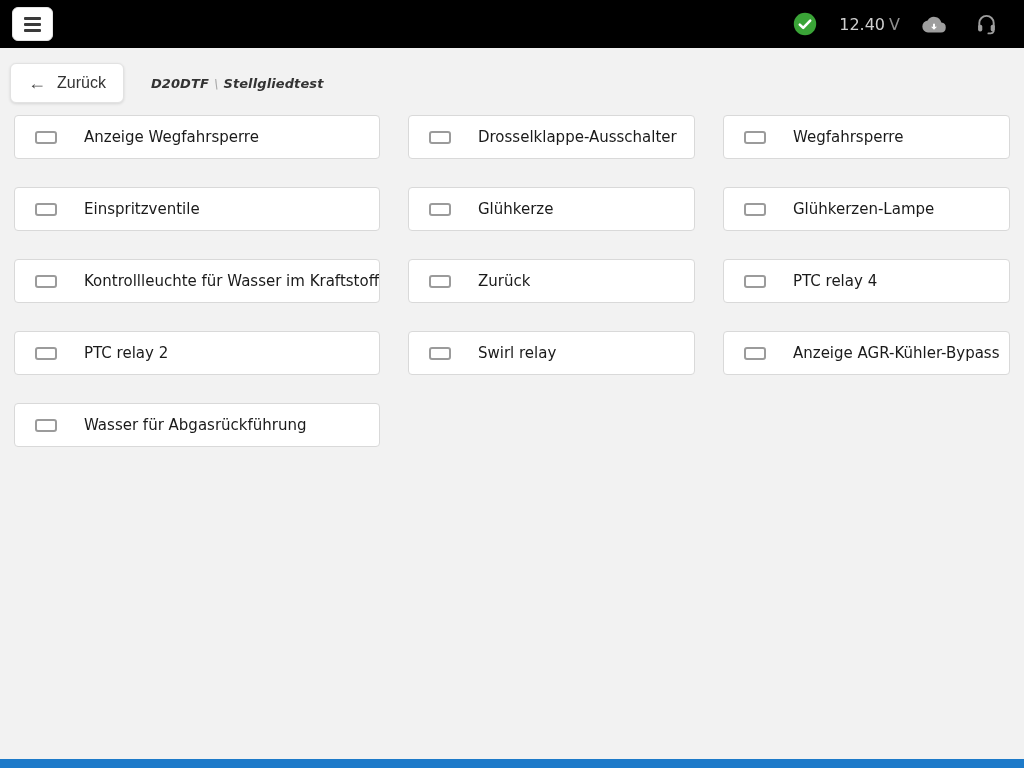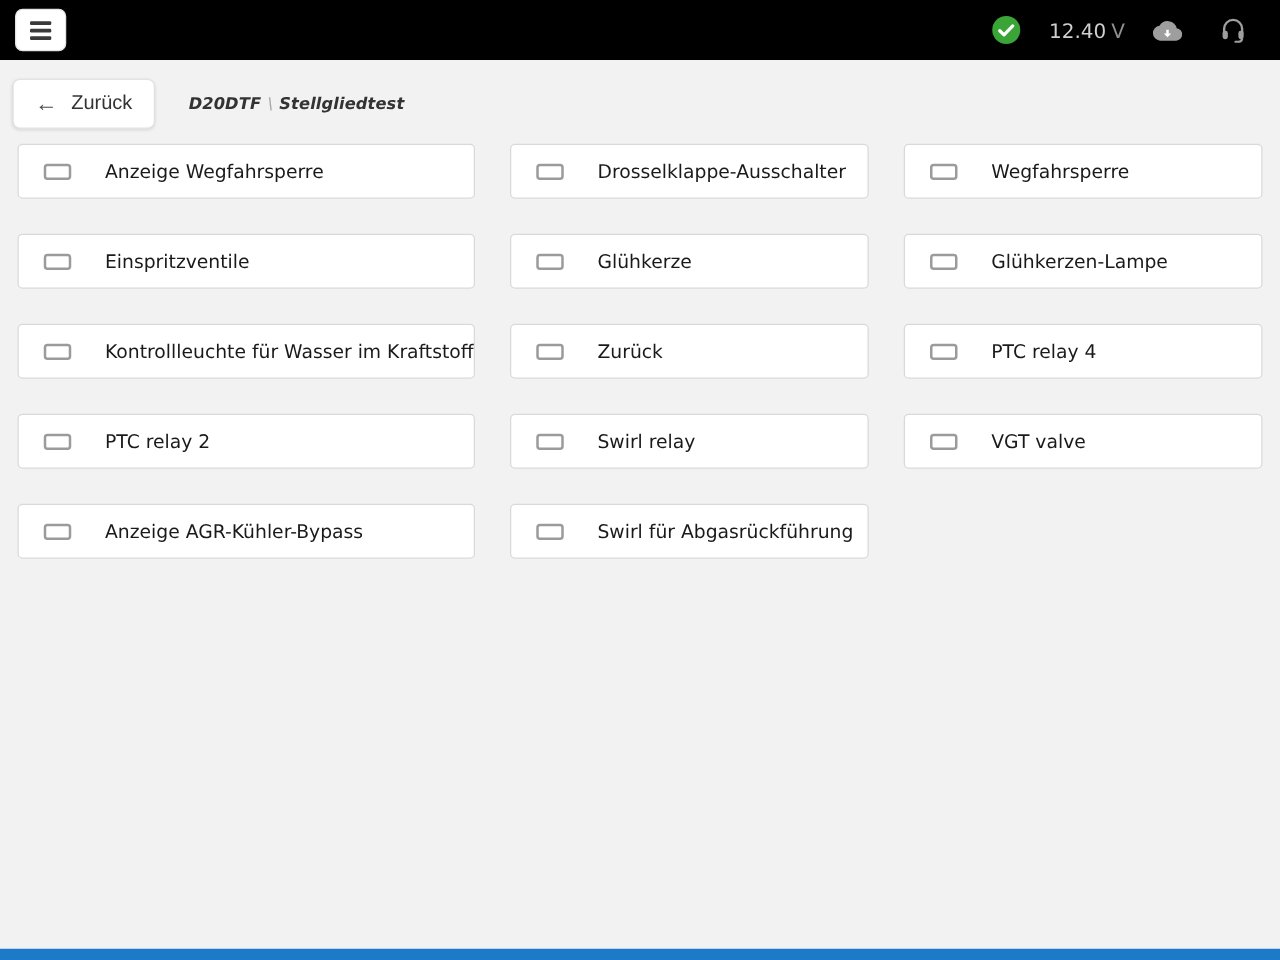--- a/index.html
+++ b/index.html
@@ -215,29 +215,25 @@
   <div class="item-card">
     <span class="item-icon"></span>
     <span class="item-label">PTC relay 2</span>
   </div>
 
   <div class="item-card">
     <span class="item-icon"></span>
     <span class="item-label">Swirl relay</span>
   </div>
 
-  <div class="item-card">
-    <span class="item-icon"></span>
-    <span class="item-label">VGT valve</span>
-  </div>
 
   <div class="item-card">
     <span class="item-icon"></span>
     <span class="item-label">Anzeige AGR-Kühler-Bypass</span>
   </div>
 
   <div class="item-card">
     <span class="item-icon"></span>
-    <span class="item-label">Swirl für Abgasrückführung</span>
+    <span class="item-label">Wasser für Abgasrückführung</span>
   </div>
 </main>
 
 <div class="bottom-bar"></div>
 
 </body></html>

